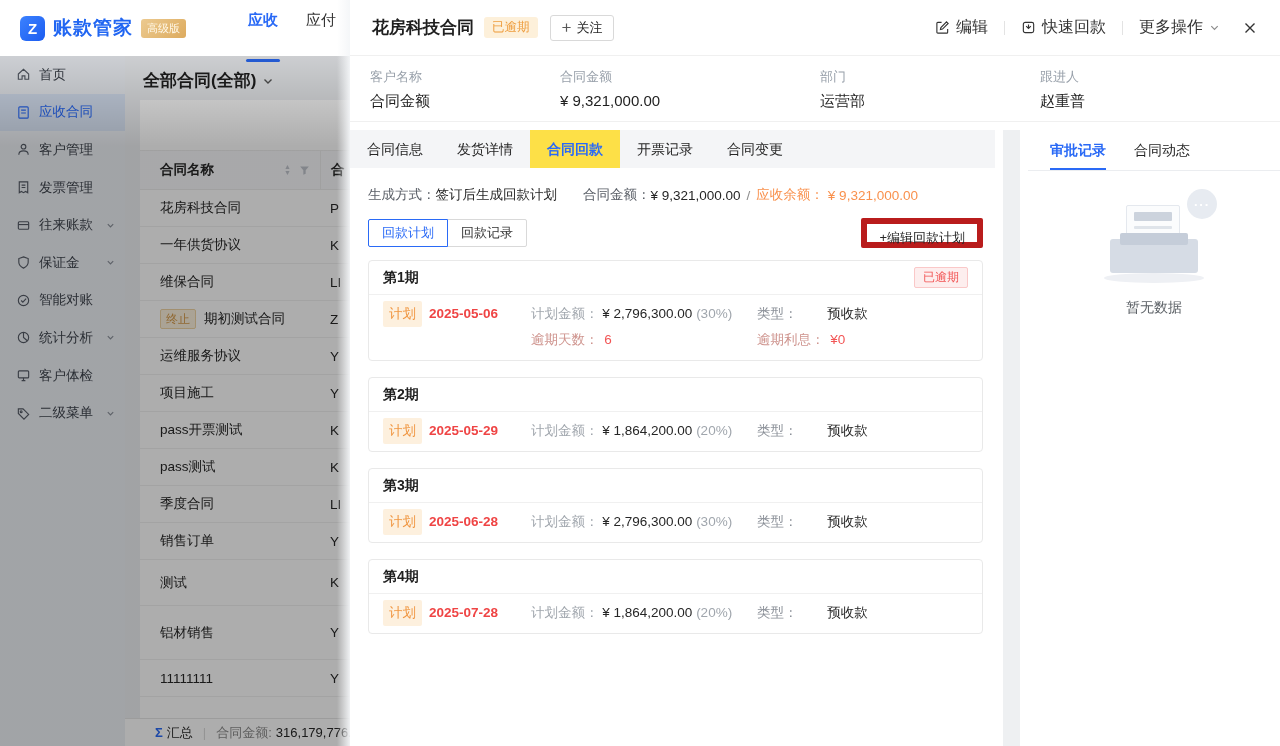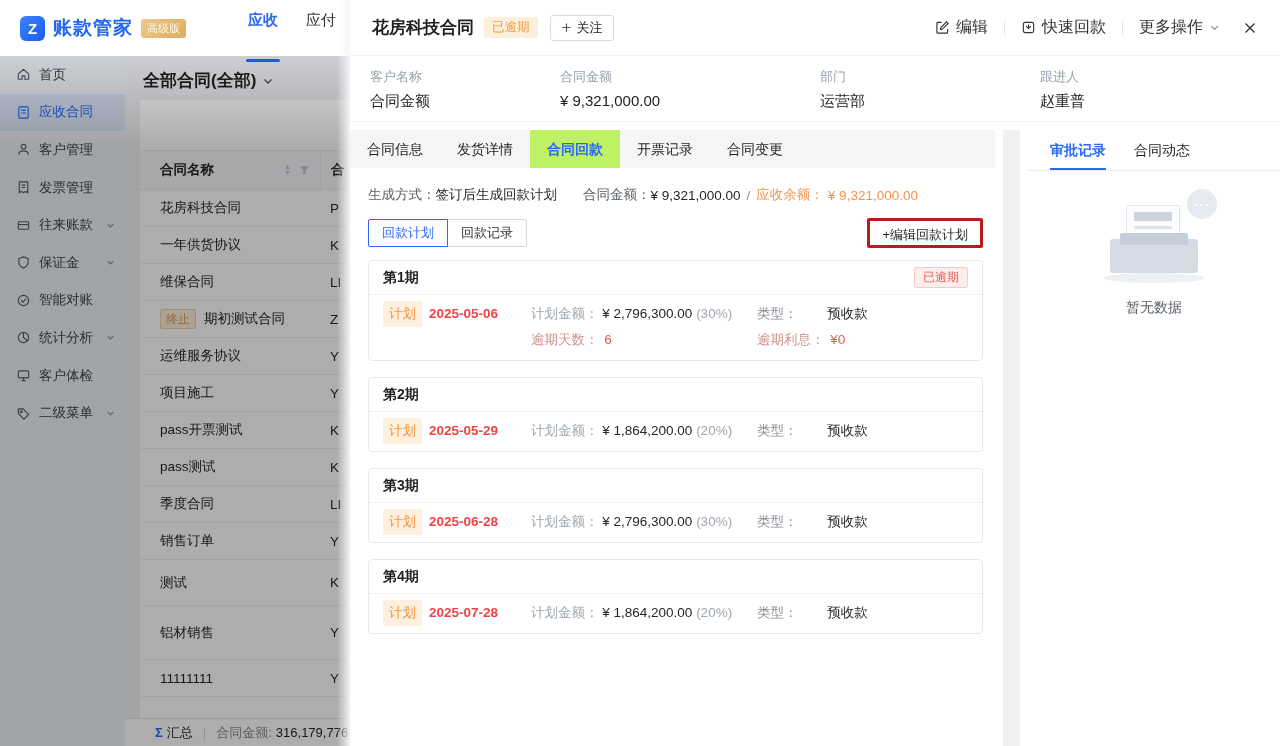--- a/index.html
+++ b/index.html
@@ -78,35 +78,35 @@
   .sum-col .s-label{font-size:13px;color:#98a0aa;}
   .sum-col .s-value{font-size:15px;color:#1f1f1f;margin-top:6px;}
   .sum-col:nth-child(1){width:190px;}
   .sum-col:nth-child(2){width:260px;}
   .sum-col:nth-child(3){width:220px;}
 
   .d-body{flex:1;display:flex;padding-top:8px;min-height:0;gap:8px;}
   .d-main{width:645px;display:flex;flex-direction:column;min-width:0;}
   .d-tabbar{height:38px;background:#f4f5f7;display:flex;flex:none;}
   .d-tab{padding:0 17px;line-height:38px;font-size:14px;color:#262626;cursor:pointer;}
-  .d-tab.active{background:#bef264;color:var(--accent);font-weight:600;}
+  .d-tab.active{background:#fde047;color:var(--accent);font-weight:600;}
   .d-content{flex:1;background:#fff;padding:0 12px 0 18px;overflow:hidden;}
   .gen-line{margin-top:18px;font-size:13.5px;display:flex;align-items:center;white-space:nowrap;}
   .gl-label{color:#595e66;}
   .gl-value{color:#262626;}
   .gl-group2{margin-left:26px;}
   .gl-sep{color:#8c8c8c;margin:0 6px;}
   .gl-orange{color:var(--balance);}
   .toggle-row{margin-top:14px;display:flex;align-items:center;}
   .seg{display:flex;}
   .seg-btn{height:28px;padding:0 13px;font-size:13px;background:#fff;border:1px solid #d9d9d9;color:#333;line-height:26px;cursor:pointer;}
   .seg-btn.first{border-radius:2px 0 0 2px;}
   .seg-btn.last{border-radius:0 2px 2px 0;margin-left:-1px;}
   .seg-btn.active{border-color:var(--accent);color:var(--accent);position:relative;z-index:1;}
-  .edit-plan-btn{margin-left:auto;height:30px;padding:0 12px;border:3px solid #b91c1c;border-radius:2px;background:#fff;font-size:13px;color:#262626;line-height:28px;cursor:pointer;}
+  .edit-plan-btn{margin-left:auto;height:30px;padding:0 12px;border:6px solid #b91c1c;border-radius:2px;background:#fff;font-size:13px;color:#262626;line-height:28px;cursor:pointer;}
   .period-card{margin-top:16px;border:1px solid #e9e9e9;border-radius:4px;}
   .period-card.first{margin-top:12px;}
   .pc-header{height:34px;display:flex;align-items:center;justify-content:space-between;padding:0 14px;border-bottom:1px solid #f0f0f0;}
   .pc-title{font-size:14px;font-weight:700;color:#1f1f1f;}
   .pc-badge{background:#fdeeee;color:var(--danger);border:1px solid #fac8c8;font-size:12px;padding:0 8px;border-radius:2px;line-height:19px;}
   .pc-body{padding:6px 14px 7px 14px;display:grid;grid-template-columns:46px 102px 226px 1fr;align-items:center;}
   .pc-body .line{line-height:26px;font-size:13.5px;white-space:nowrap;}
   .plan-tag{grid-column:1;justify-self:start;background:#fdf0de;color:#f0953f;font-size:12px;padding:0 6px;border-radius:2px;line-height:20px;}
   .pc-date{grid-column:2;color:#ef4444;font-weight:bold;}
   .pc-amount{grid-column:3;}

